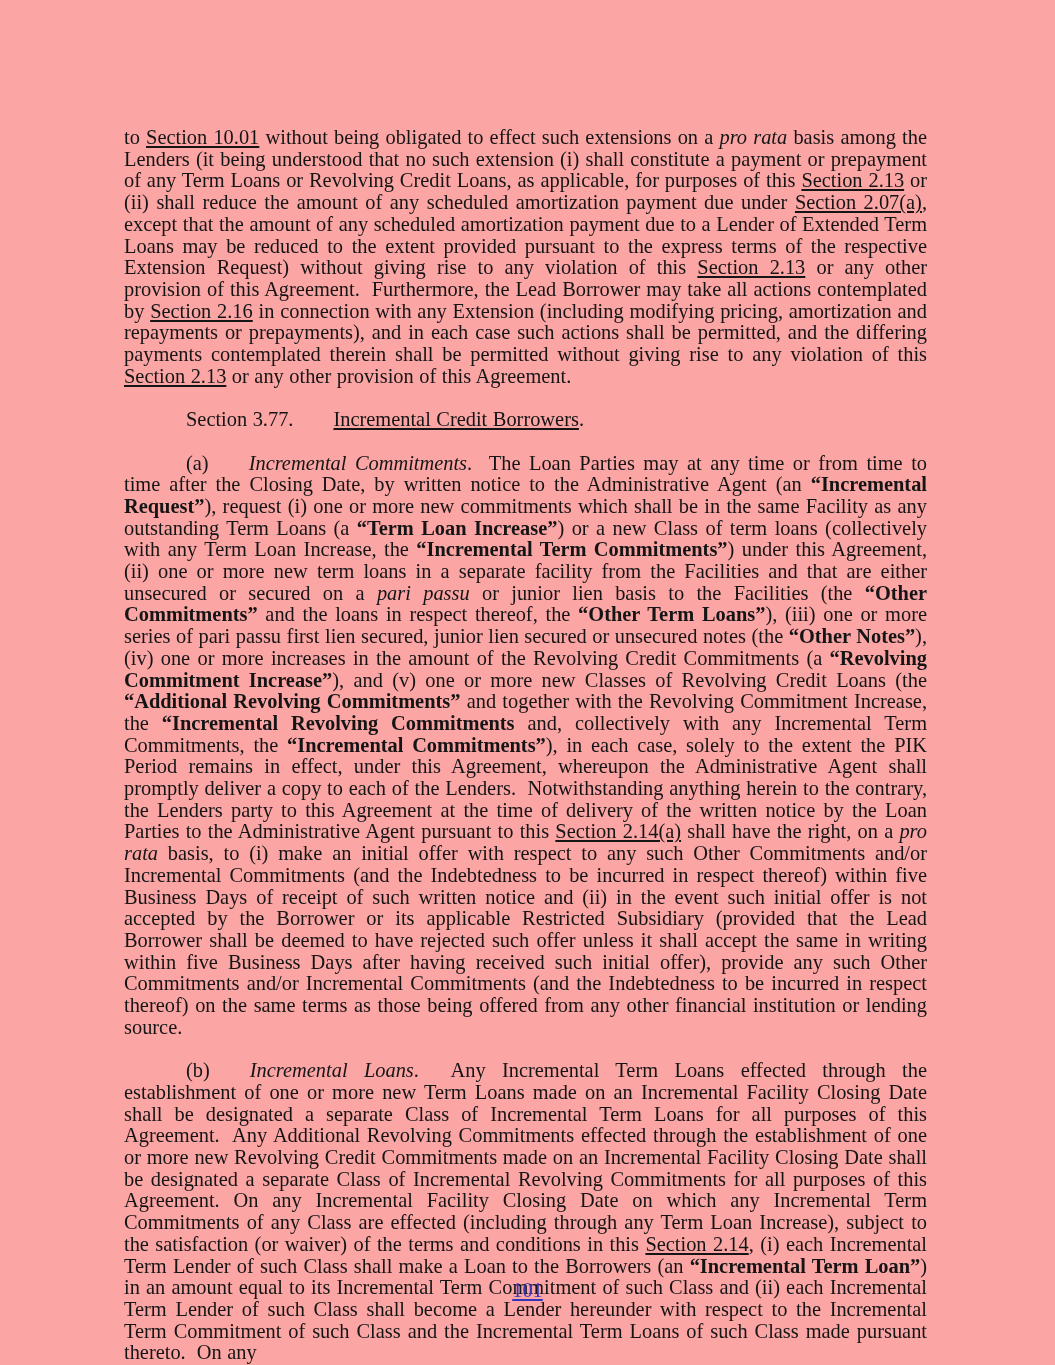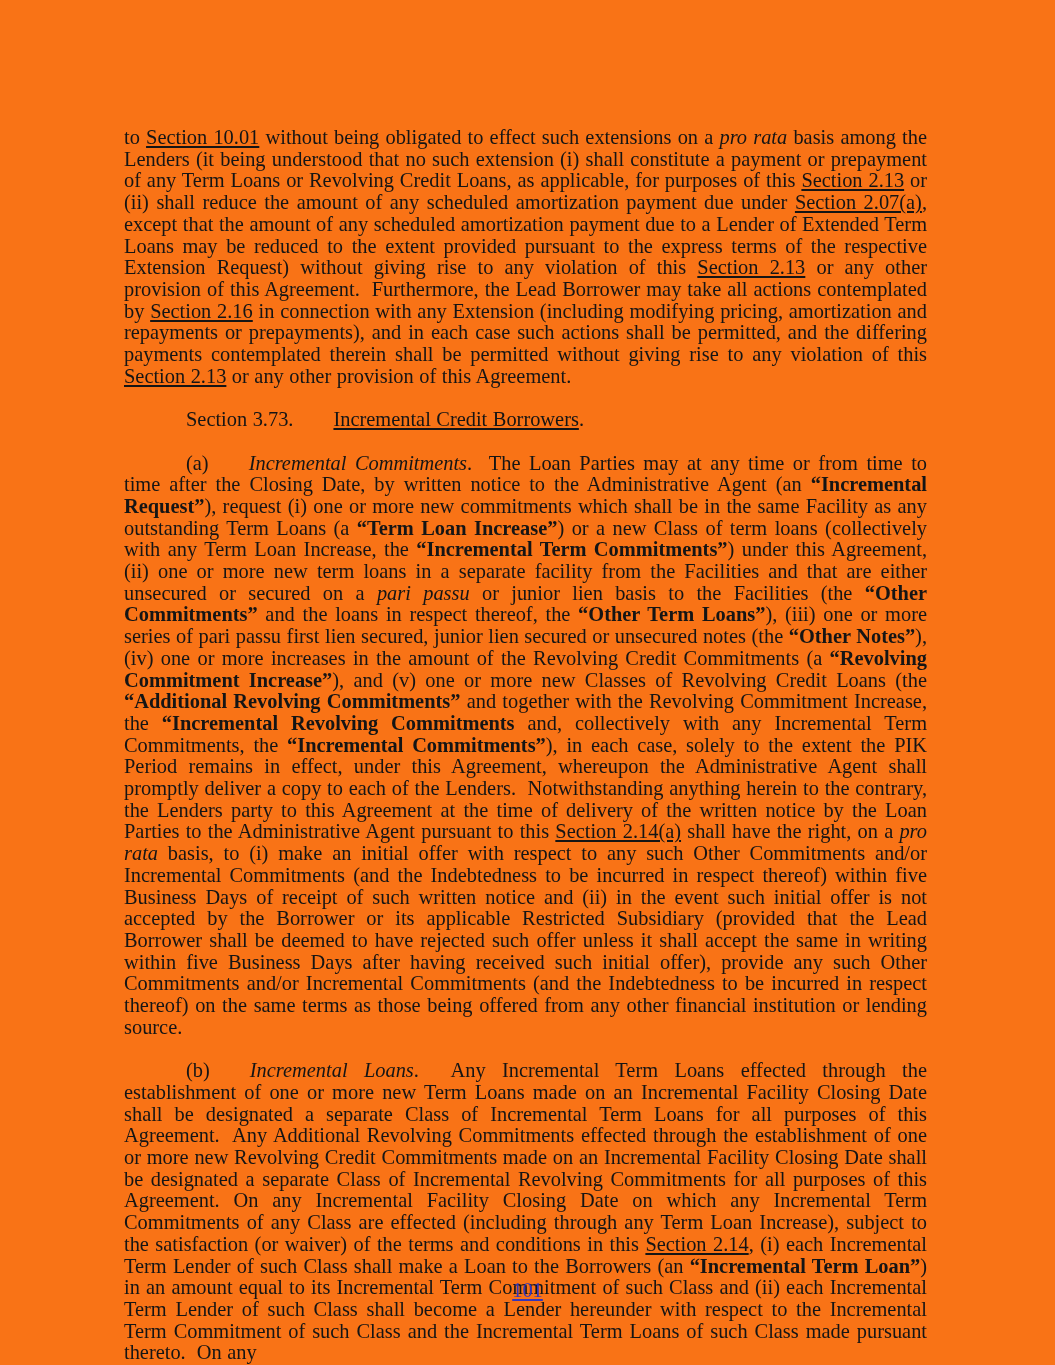--- a/index.html
+++ b/index.html
@@ -48,23 +48,23 @@
   }
   .pagenum {
     text-decoration: underline;
     text-underline-offset: 2px;
     cursor: pointer;
   }
 </style>
 </head>
 <body style="background: rgb(252, 252, 247);">
 
-<div class="page" style="color: rgb(21, 21, 21); background: #f97316;">
+<div class="page" style="color: rgb(21, 21, 21); background: #fca5a5;">
   <div class="text-block">
     <p class="para"><span>to </span><span class="u">Section 10.01</span><span> without being obligated to effect such extensions on a </span><span class="i">pro rata</span><span> basis among the Lenders (it being understood that no such extension (i) shall constitute a payment or prepayment of any Term Loans or Revolving Credit Loans, as applicable, for purposes of this </span><span class="u">Section 2.13</span><span> or (ii) shall reduce the amount of any scheduled amortization payment due under </span><span class="u">Section 2.07(a)</span><span>, except that the amount of any scheduled amortization payment due to a Lender of Extended Term Loans may be reduced to the extent provided pursuant to the express terms of the respective Extension Request) without giving rise to any violation of this </span><span class="u">Section 2.13</span><span> or any other provision of this Agreement.&nbsp; Furthermore, the Lead Borrower may take all actions contemplated by </span><span class="u">Section 2.16</span><span> in connection with any Extension (including modifying pricing, amortization and repayments or prepayments), and in each case such actions shall be permitted, and the differing payments contemplated therein shall be permitted without giving rise to any violation of this </span><span class="u">Section 2.13</span><span> or any other provision of this Agreement.</span></p>
-    <p class="para indent"><span>Section 3.73.</span><span class="tab"></span><span class="u">Incremental Credit Borrowers</span><span>.</span></p>
+    <p class="para indent"><span>Section 3.77.</span><span class="tab"></span><span class="u">Incremental Credit Borrowers</span><span>.</span></p>
     <p class="para indent"><span>(a)</span><span class="tab"></span><span class="i">Incremental Commitments</span><span>.&nbsp; The Loan Parties may at any time or from time to time after the Closing Date, by written notice to the Administrative Agent (an </span><span class="b">“Incremental Request”</span><span>), request (i) one or more new commitments which shall be in the same Facility as any outstanding Term Loans (a </span><span class="b">“Term Loan Increase”</span><span>) or a new Class of term loans (collectively with any Term Loan Increase, the </span><span class="b">“Incremental Term Commitments”</span><span>) under this Agreement, (ii) one or more new term loans in a separate facility from the Facilities and that are either unsecured or secured on a </span><span class="i">pari passu</span><span> or junior lien basis to the Facilities (the </span><span class="b">“Other Commitments”</span><span> and the loans in respect thereof, the </span><span class="b">“Other Term Loans”</span><span>), (iii) one or more series of pari passu first lien secured, junior lien secured or unsecured notes (the </span><span class="b">“Other Notes”</span><span>), (iv) one or more increases in the amount of the Revolving Credit Commitments (a </span><span class="b">“Revolving Commitment Increase”</span><span>), and (v) one or more new Classes of Revolving Credit Loans (the </span><span class="b">“Additional Revolving Commitments”</span><span> and together with the Revolving Commitment Increase, the </span><span class="b">“Incremental Revolving Commitments</span><span> and, collectively with any Incremental Term Commitments, the </span><span class="b">“Incremental Commitments”</span><span>), in each case, solely to the extent the PIK Period remains in effect, under this Agreement, whereupon the Administrative Agent shall promptly deliver a copy to each of the Lenders.&nbsp; Notwithstanding anything herein to the contrary, the Lenders party to this Agreement at the time of delivery of the written notice by the Loan Parties to the Administrative Agent pursuant to this </span><span class="u">Section 2.14(a)</span><span> shall have the right, on a </span><span class="i">pro rata</span><span> basis, to (i) make an initial offer with respect to any such Other Commitments and/or Incremental Commitments (and the Indebtedness to be incurred in respect thereof) within five Business Days of receipt of such written notice and (ii) in the event such initial offer is not accepted by the Borrower or its applicable Restricted Subsidiary (provided that the Lead Borrower shall be deemed to have rejected such offer unless it shall accept the same in writing within five Business Days after having received such initial offer), provide any such Other Commitments and/or Incremental Commitments (and the Indebtedness to be incurred in respect thereof) on the same terms as those being offered from any other financial institution or lending source.</span></p>
     <p class="para indent"><span>(b)</span><span class="tab"></span><span class="i">Incremental Loans</span><span>.&nbsp; Any Incremental Term Loans effected through the establishment of one or more new Term Loans made on an Incremental Facility Closing Date shall be designated a separate Class of Incremental Term Loans for all purposes of this Agreement.&nbsp; Any Additional Revolving Commitments effected through the establishment of one or more new Revolving Credit Commitments made on an Incremental Facility Closing Date shall be designated a separate Class of Incremental Revolving Commitments for all purposes of this Agreement. On any Incremental Facility Closing Date on which any Incremental Term Commitments of any Class are effected (including through any Term Loan Increase), subject to the satisfaction (or waiver) of the terms and conditions in this </span><span class="u">Section 2.14</span><span>, (i) each Incremental Term Lender of such Class shall make a Loan to the Borrowers (an </span><span class="b">“Incremental Term Loan”</span><span>) in an amount equal to its Incremental Term Commitment of such Class and (ii) each Incremental Term Lender of such Class shall become a Lender hereunder with respect to the Incremental Term Commitment of such Class and the Incremental Term Loans of such Class made pursuant thereto.&nbsp; On any</span></p>
   </div>
   <div class="footer">
     <span class="pagenum" style="color: rgb(53, 53, 187);">101</span>
   </div>
 </div>
 
 </body></html>

